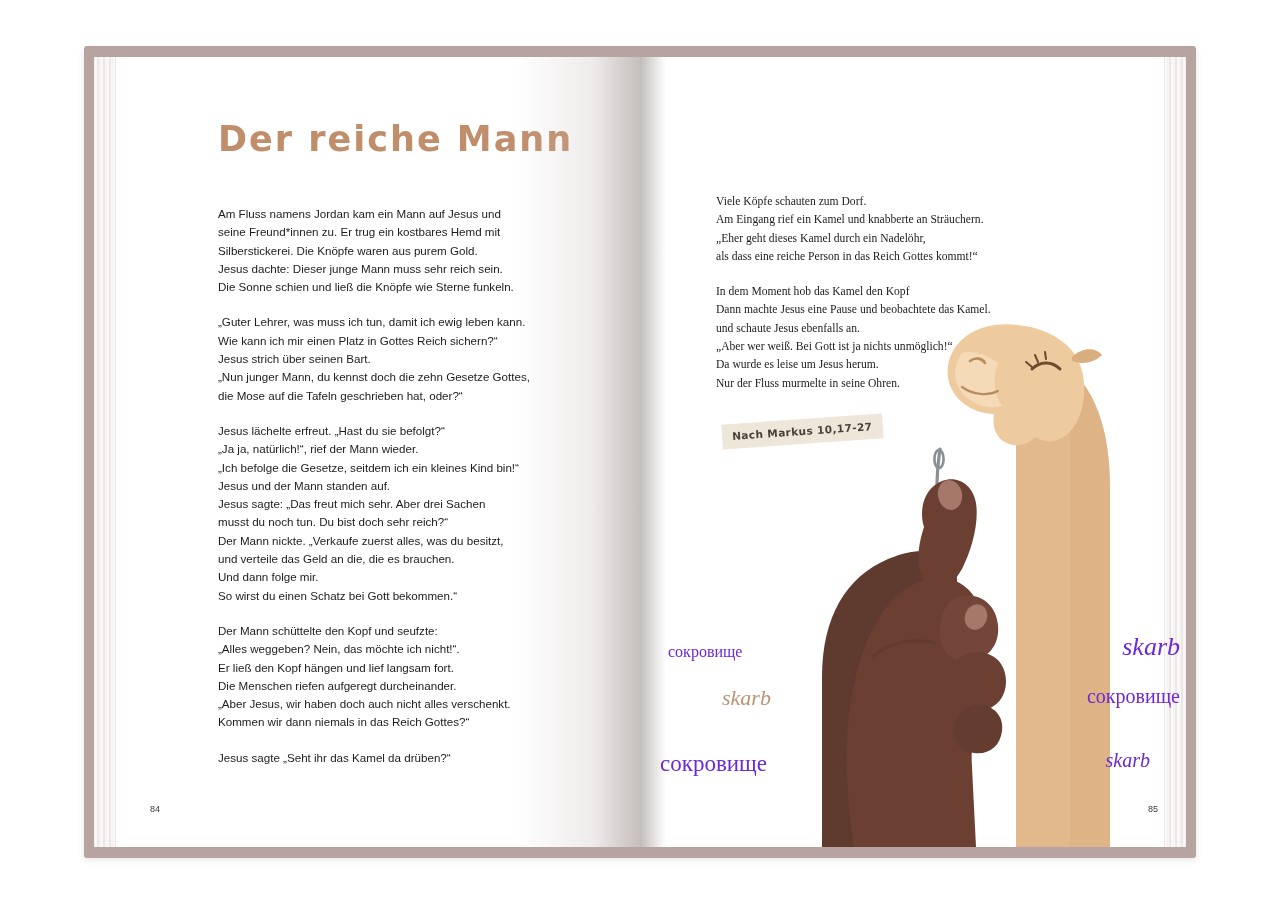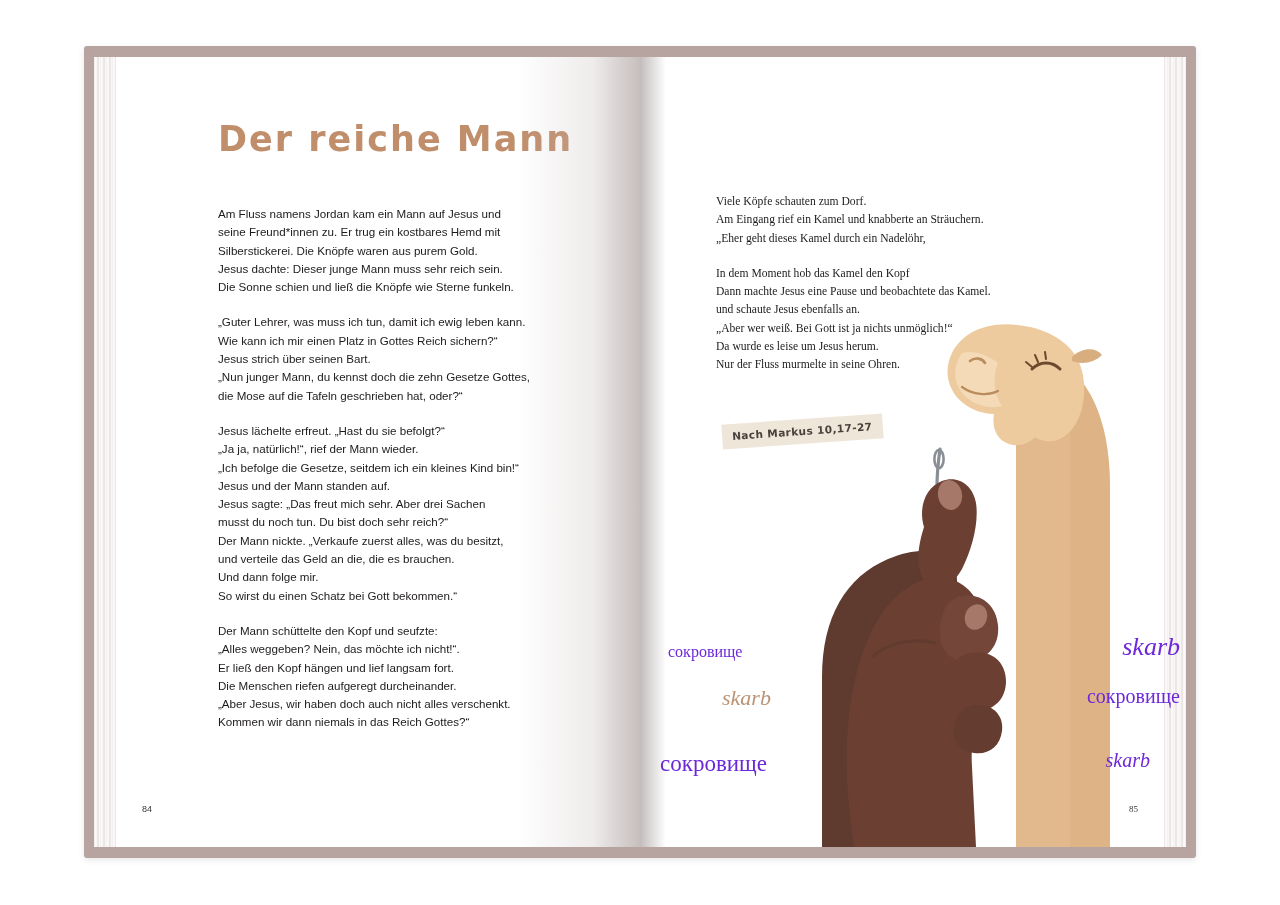--- a/index.html
+++ b/index.html
@@ -116,22 +116,22 @@
   .para { margin: 0 0 17px 0; }
   .para .line { display: block; white-space: nowrap; }
 
   
   .folio {
     position: absolute;
     bottom: 33px;
     font-size: 9px;
     color: #3b3634;
   }
-  .folio.l { left: 48px; }
-  .folio.r { right: 48px; font-family: Liberation Serif, serif; }
+  .folio.l { left: 56px; }
+  .folio.r { right: 28px; }
 
   
   #ref-tag {
     position: absolute;
     left: 82px;
     top: 362px;
     background: #efe6da;
     padding: 6px 10px 7px 10px;
     transform: rotate(-4deg);
     font-family: "DejaVu Sans", sans-serif;
@@ -202,33 +202,37 @@
           <span class="line">So wirst du einen Schatz bei Gott bekommen.“</span>
         </p>
         <p class="para">
           <span class="line">Der Mann schüttelte den Kopf und seufzte:</span>
           <span class="line">„Alles weggeben? Nein, das möchte ich nicht!“.</span>
           <span class="line">Er ließ den Kopf hängen und lief langsam fort.</span>
           <span class="line">Die Menschen riefen aufgeregt durcheinander.</span>
           <span class="line">„Aber Jesus, wir haben doch auch nicht alles verschenkt.</span>
           <span class="line">Kommen wir dann niemals in das Reich Gottes?“</span>
         </p>
+        <p class="para">
+          <span class="line">Jesus sagte „Seht ihr das Kamel da drüben?“</span>
+        </p>
       </div>
 
       <div class="folio l">84</div>
     </div>
 
     <div class="page right">
       <div class="edge-right"></div>
 
       <div class="col right-col">
         <p class="para">
           <span class="line">Viele Köpfe schauten zum Dorf.</span>
           <span class="line">Am Eingang rief ein Kamel und knabberte an Sträuchern.</span>
           <span class="line">„Eher geht dieses Kamel durch ein Nadelöhr,</span>
+          <span class="line">als dass eine reiche Person in das Reich Gottes kommt!“</span>
         </p>
         <p class="para">
           <span class="line">In dem Moment hob das Kamel den Kopf</span>
           <span class="line">Dann machte Jesus eine Pause und beobachtete das Kamel.</span>
           <span class="line">und schaute Jesus ebenfalls an.</span>
           <span class="line">„Aber wer weiß. Bei Gott ist ja nichts unmöglich!“</span>
           <span class="line">Da wurde es leise um Jesus herum.</span>
           <span class="line">Nur der Fluss murmelte in seine Ohren.</span>
         </p>
       </div>

